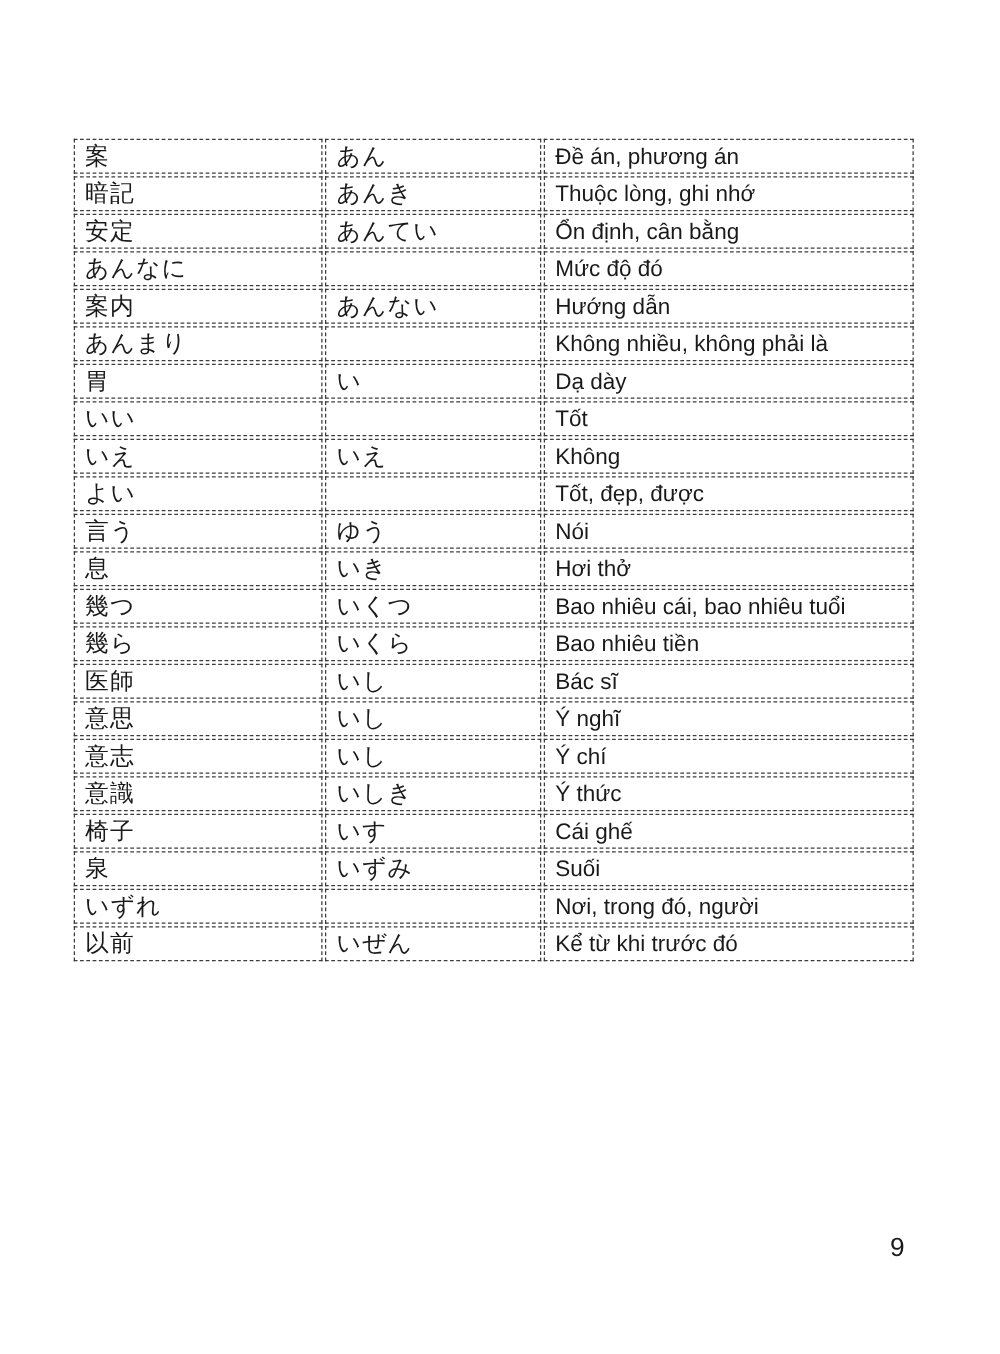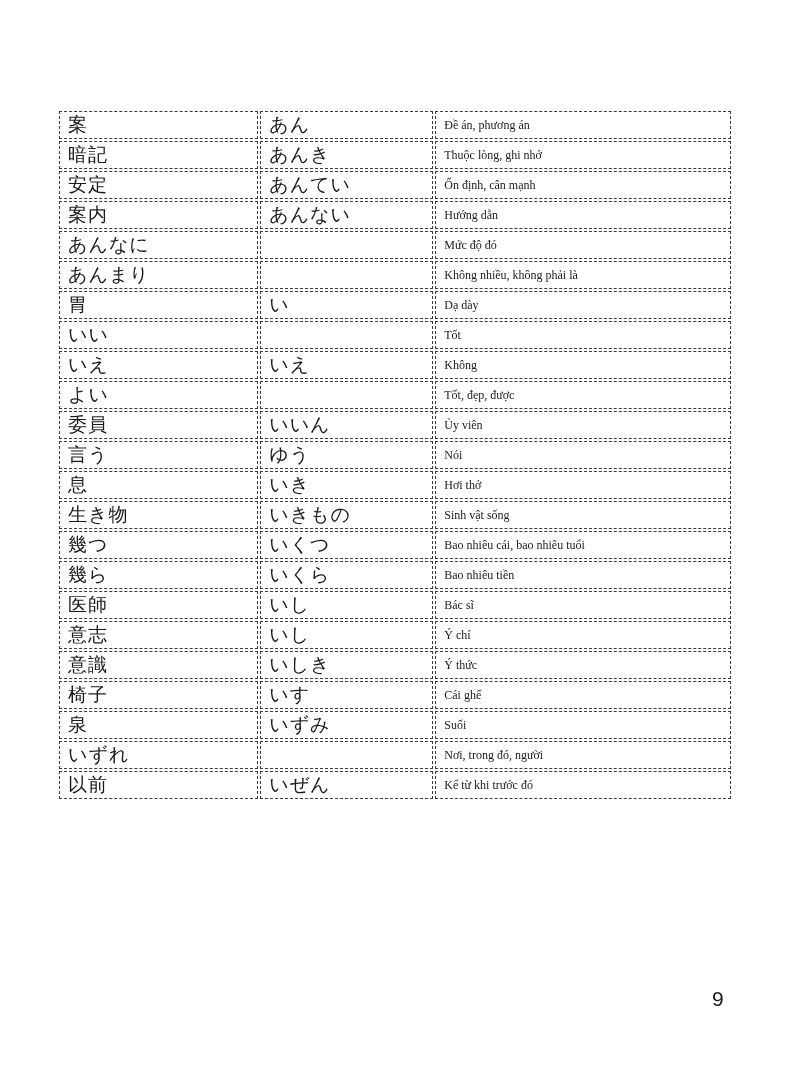--- a/index.html
+++ b/index.html
@@ -40,22 +40,22 @@
     white-space: nowrap;
     overflow: hidden;
     background: #ffffff;
   }
   td.jp {
     font-family: "DejaVu Serif", "Liberation Serif", serif;
     font-size: 19px;
     letter-spacing: 1px;
   }
   td.vi {
-    font-family: Liberation Serif, serif;
-    font-size: 12px;
+    font-family: Liberation Sans, sans-serif;
+    font-size: 18px;
   }
   .page-number {
     position: absolute;
     left: 712px;
     top: 987px;
     font-family: "Liberation Sans", sans-serif;
     font-size: 21px;
     color: #1a1a1a;
   }
 </style>
@@ -77,31 +77,31 @@
           <td class="vi">Đề án, phương án</td>
         </tr>
         <tr>
           <td class="jp">暗記</td>
           <td class="jp">あんき</td>
           <td class="vi">Thuộc lòng, ghi nhớ</td>
         </tr>
         <tr>
           <td class="jp">安定</td>
           <td class="jp">あんてい</td>
-          <td class="vi">Ổn định, cân mạnh</td>
+          <td class="vi">Ổn định, cân bằng</td>
+        </tr>
+        <tr>
+          <td class="jp">あんなに</td>
+          <td class="jp"></td>
+          <td class="vi">Mức độ đó</td>
         </tr>
         <tr>
           <td class="jp">案内</td>
           <td class="jp">あんない</td>
           <td class="vi">Hướng dẫn</td>
-        </tr>
-        <tr>
-          <td class="jp">あんなに</td>
-          <td class="jp"></td>
-          <td class="vi">Mức độ đó</td>
         </tr>
         <tr>
           <td class="jp">あんまり</td>
           <td class="jp"></td>
           <td class="vi">Không nhiều, không phải là</td>
         </tr>
         <tr>
           <td class="jp">胃</td>
           <td class="jp">い</td>
           <td class="vi">Dạ dày</td>
@@ -115,53 +115,48 @@
           <td class="jp">いえ</td>
           <td class="jp">いえ</td>
           <td class="vi">Không</td>
         </tr>
         <tr>
           <td class="jp">よい</td>
           <td class="jp"></td>
           <td class="vi">Tốt, đẹp, được</td>
         </tr>
         <tr>
-          <td class="jp">委員</td>
-          <td class="jp">いいん</td>
-          <td class="vi">Ủy viên</td>
-        </tr>
-        <tr>
           <td class="jp">言う</td>
           <td class="jp">ゆう</td>
           <td class="vi">Nói</td>
         </tr>
         <tr>
           <td class="jp">息</td>
           <td class="jp">いき</td>
           <td class="vi">Hơi thở</td>
-        </tr>
-        <tr>
-          <td class="jp">生き物</td>
-          <td class="jp">いきもの</td>
-          <td class="vi">Sinh vật sống</td>
         </tr>
         <tr>
           <td class="jp">幾つ</td>
           <td class="jp">いくつ</td>
           <td class="vi">Bao nhiêu cái, bao nhiêu tuổi</td>
         </tr>
         <tr>
           <td class="jp">幾ら</td>
           <td class="jp">いくら</td>
           <td class="vi">Bao nhiêu tiền</td>
         </tr>
         <tr>
           <td class="jp">医師</td>
           <td class="jp">いし</td>
           <td class="vi">Bác sĩ</td>
+        </tr>
+        <tr>
+          <td class="jp">意思</td>
+          <td class="jp">いし</td>
+          <td class="vi">Ý nghĩ</td>
         </tr>
         <tr>
           <td class="jp">意志</td>
           <td class="jp">いし</td>
           <td class="vi">Ý chí</td>
         </tr>
         <tr>
           <td class="jp">意識</td>
           <td class="jp">いしき</td>
           <td class="vi">Ý thức</td>

